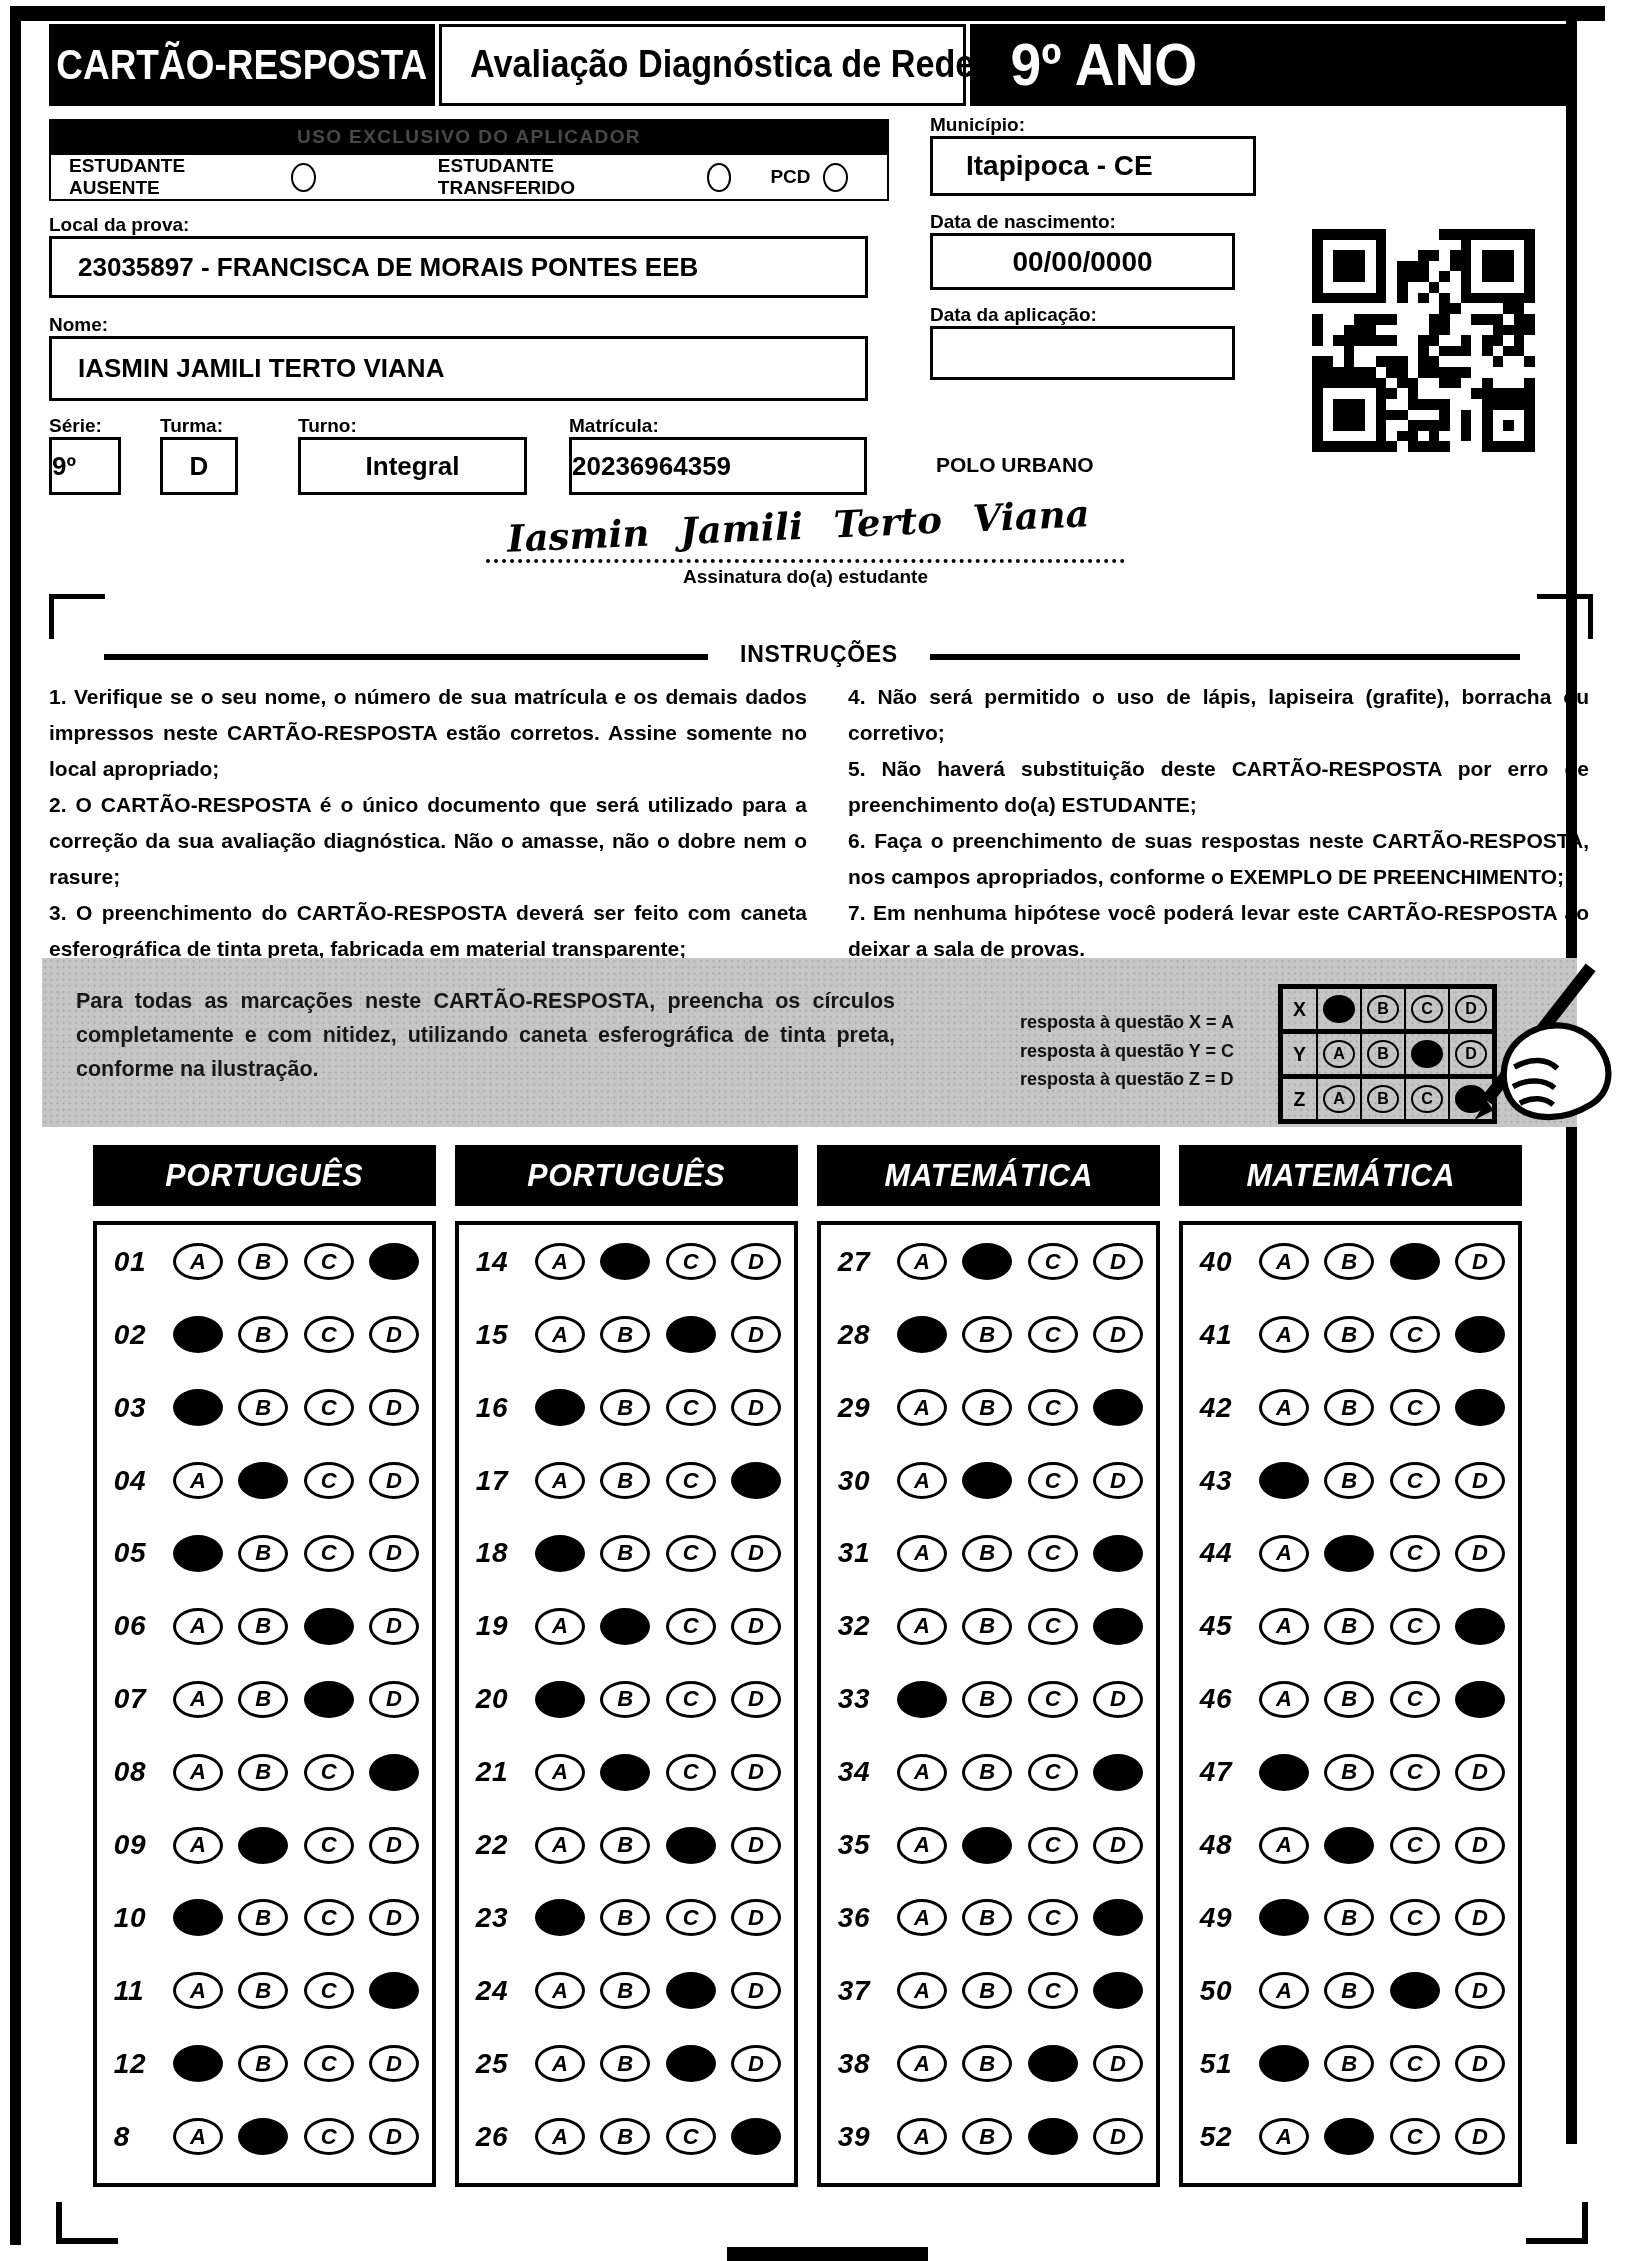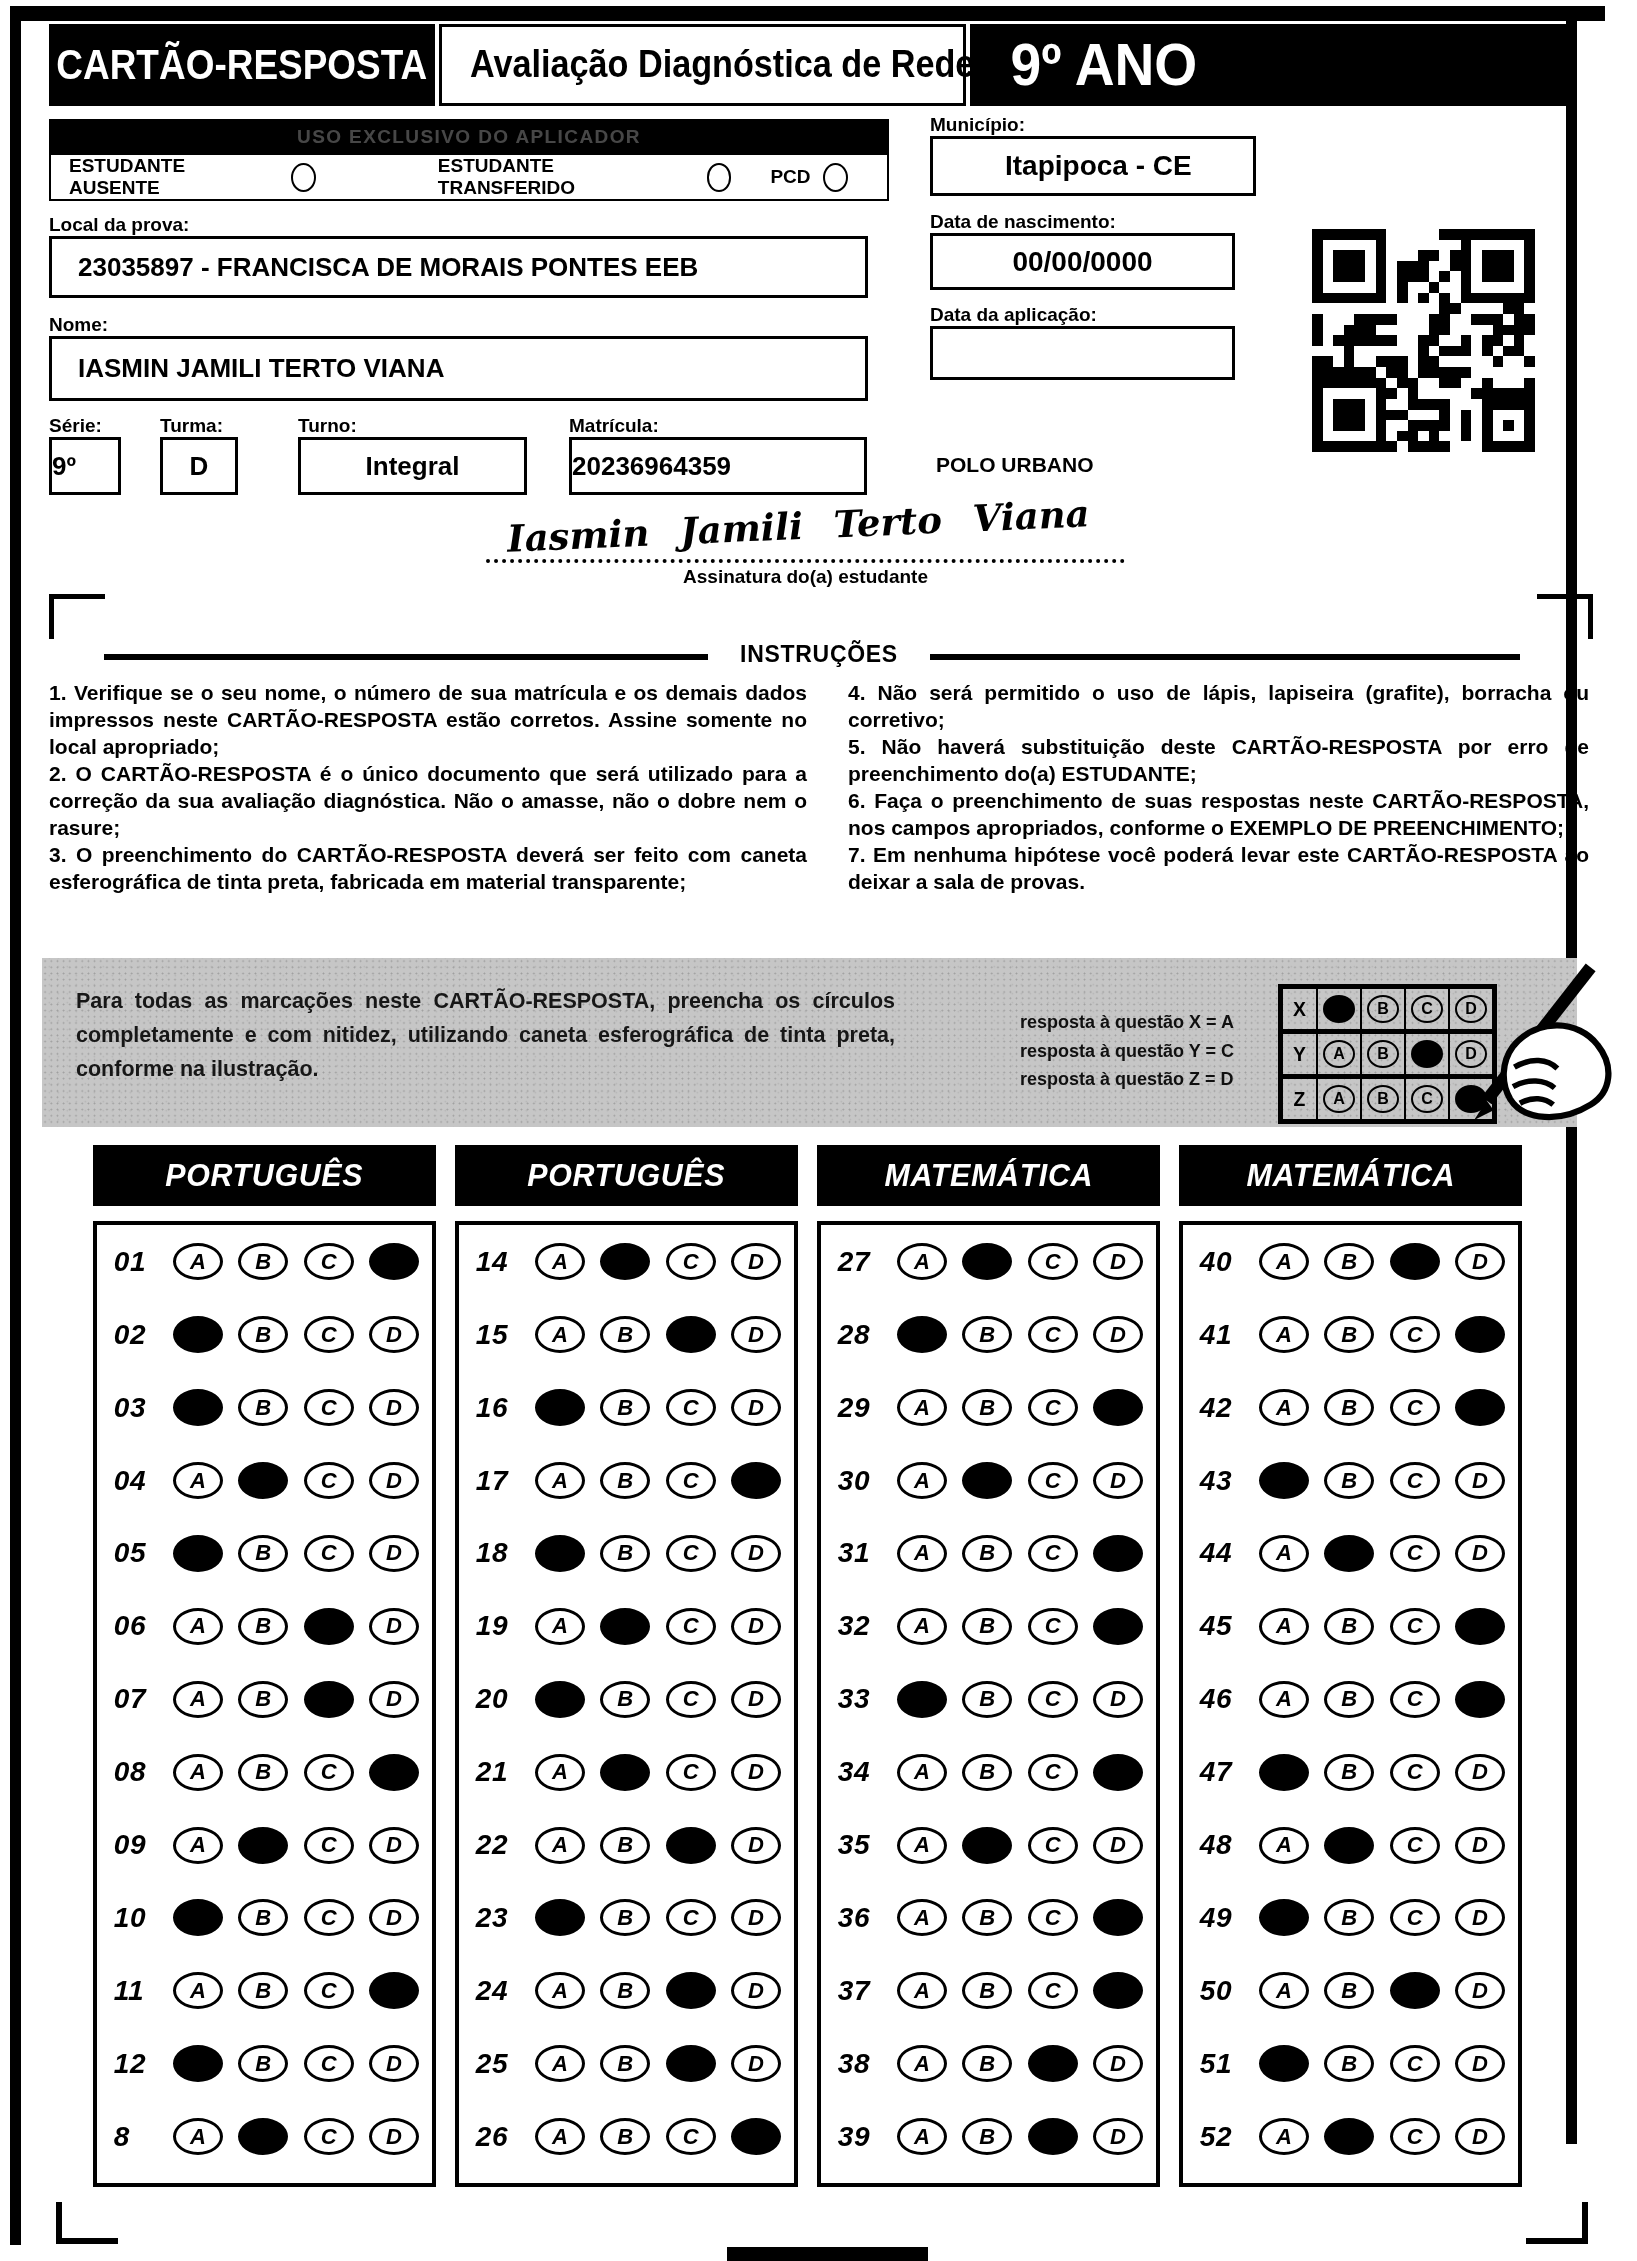--- a/index.html
+++ b/index.html
@@ -37,21 +37,21 @@
   .sig-hand{left:507px;top:504px;font-family:"DejaVu Serif",serif;font-style:italic;font-weight:bold;font-size:37px;transform:rotate(-2.5deg);white-space:nowrap;word-spacing:18px;}
   .sig-label{left:486px;top:566px;width:639px;text-align:center;font-weight:bold;font-size:19px;}
   
   .crn{width:51px;height:40px;}
   .crn-tl{left:49px;top:594px;border-left:5.6px solid #000;border-top:5.6px solid #000;}
   .crn-tr{left:1537px;top:594px;border-right:5.6px solid #000;border-top:5.6px solid #000;}
   .inst-title{left:722px;top:641px;width:194px;text-align:center;font-weight:bold;font-size:23px;letter-spacing:0.7px;}
   .inst-line{top:654px;height:6.2px;background:#000;}
   .inst-line-l{left:104px;width:604px;}
   .inst-line-r{left:930px;width:590px;}
-  .inst-col{top:679px;font-weight:bold;font-size:21px;line-height:27px;text-align:justify;}
+  .inst-col{top:679px;font-weight:bold;font-size:21px;line-height:36px;text-align:justify;}
   .inst-col p{margin:0;}
   .inst-l{left:49px;width:758px;}
   .inst-r{left:848px;width:741px;}
   
   .band{left:42px;top:958px;width:1535px;height:169px;background-color:#c6c6c6;
         background-image:radial-gradient(#9e9e9e 0.7px,transparent 1.1px),radial-gradient(#b4b4b4 0.7px,transparent 1.1px);
         background-size:6.2px 6.2px,9px 9px;background-position:0 0,2.8px 4.2px;}
   .band-text{left:76px;top:984px;width:819px;font-weight:bold;font-size:21.5px;line-height:34px;color:#171717;text-align:justify;}
   .band-legend{left:1020px;top:1008px;font-weight:bold;font-size:18px;line-height:28.5px;color:#101010;}
   .exgrid{left:1278px;top:984px;border:5.6px solid #000;background:transparent;}
@@ -138,21 +138,21 @@
 </div>
 <div class="abs fbox" style="left:298px;top:437px;width:229px;height:58px;justify-content:center;">
   <span class="fval">Integral</span>
 </div>
 <div class="abs fbox" style="left:569px;top:437px;width:298px;height:58px;justify-content:flex-start;">
   <span class="fval">20236964359</span>
 </div>
 
 <div class="abs flabel" style="left:930px;top:114px;">Município:</div>
 <div class="abs fbox" style="left:930px;top:136px;width:326px;height:60px;">
-  <span class="fval" style="padding-left:26px;font-size:28px;margin-left:46px;">Itapipoca - CE</span>
+  <span class="fval" style="padding-left:33px;font-size:28px;">Itapipoca - CE</span>
 </div>
 
 <div class="abs flabel" style="left:930px;top:211px;">Data de nascimento:</div>
 <div class="abs fbox" style="left:930px;top:233px;width:305px;height:57px;justify-content:center;">
   <span class="fval" style="font-size:28px;">00/00/0000</span>
 </div>
 
 <div class="abs flabel" style="left:930px;top:304px;">Data da aplicação:</div>
 <div class="abs fbox" style="left:930px;top:326px;width:305px;height:54px;">
   <span class="fval"></span>

